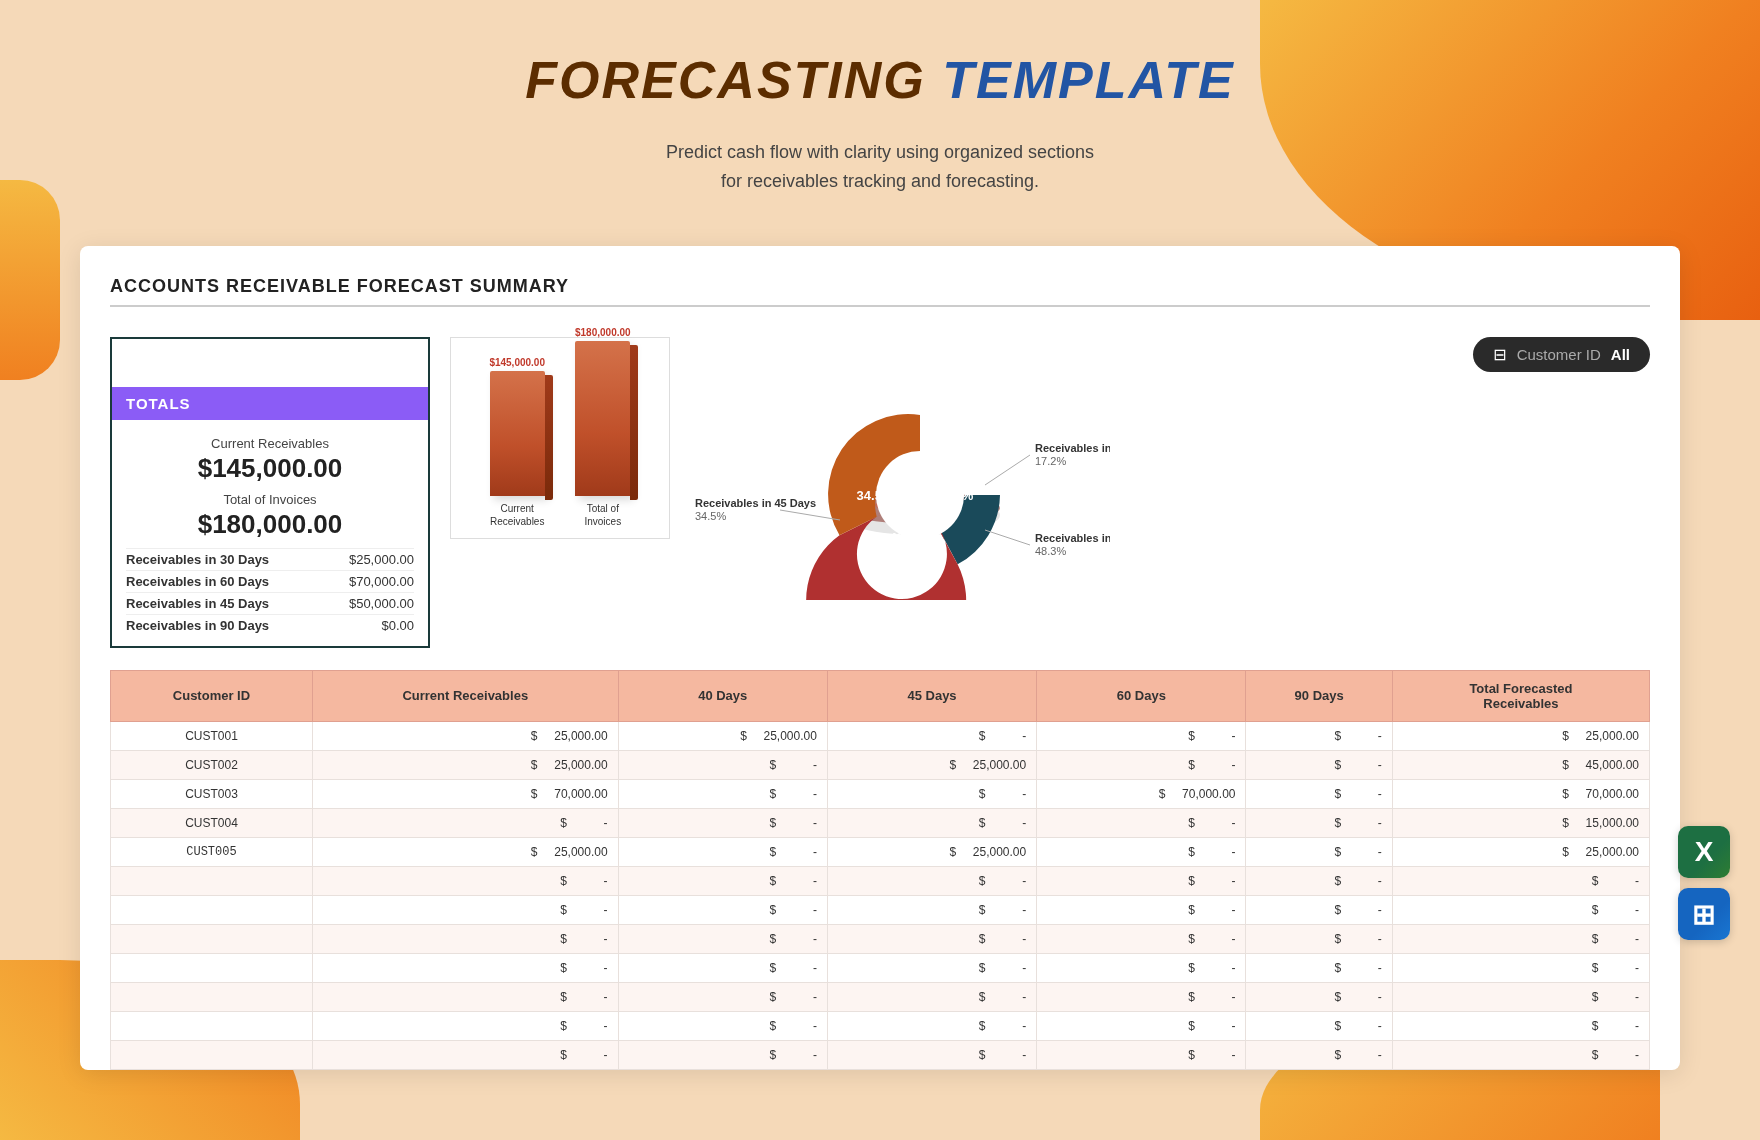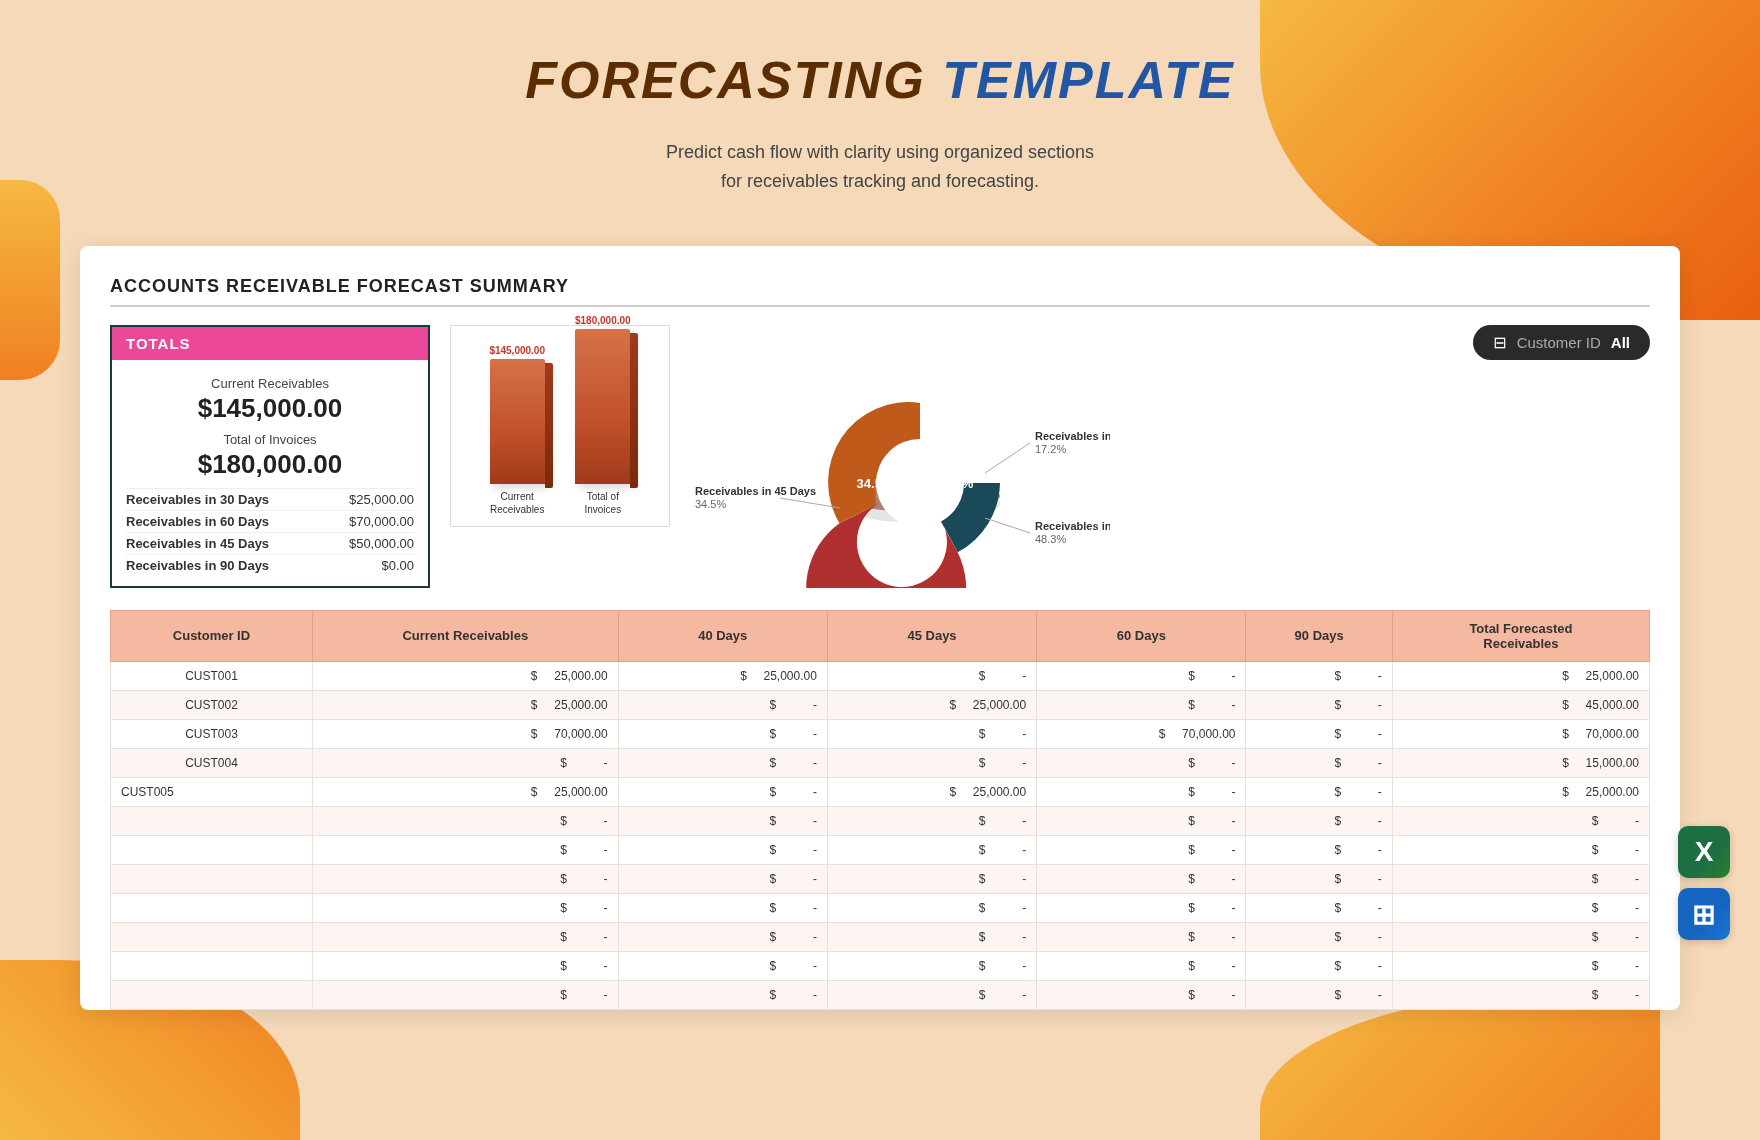--- a/index.html
+++ b/index.html
@@ -83,48 +83,49 @@
       padding: 30px 30px 0 30px;
       box-shadow: 0 4px 24px rgba(0,0,0,0.10);
     }
 
     .section-title {
       font-size: 18px;
       font-weight: 800;
       color: #222;
       letter-spacing: 1px;
       text-transform: uppercase;
-      margin-bottom: 18px;
+      margin-bottom: 30px;
       border-bottom: 2px solid #ccc;
       padding-bottom: 8px;
     }
 
     
     .summary-area {
       display: flex;
       gap: 20px;
       margin-bottom: 22px;
       align-items: flex-start;
     }
 
     
     .totals-box {
       background: #fff;
       border: 2px solid #1a3a3a;
       min-width: 320px;
       max-width: 340px;
     }
     .totals-header {
-      background: #ec4899;
+      background: #8b5cf6;
       color: #fff;
       font-weight: 700;
       font-size: 15px;
       padding: 8px 14px;
       letter-spacing: 1px;
       text-transform: uppercase;
+      margin-top: 48px;
     }
     .totals-body {
       padding: 10px 14px;
     }
     .totals-label {
       font-size: 13px;
       color: #444;
       text-align: center;
       margin-top: 6px;
     }
@@ -458,21 +459,21 @@
           <tr>
       <td style="text-align:center;">CUST004</td>
       <td>$&nbsp;&nbsp;&nbsp;&nbsp;&nbsp;&nbsp;&nbsp;&nbsp;&nbsp;&nbsp;&nbsp;-</td>
       <td>$&nbsp;&nbsp;&nbsp;&nbsp;&nbsp;&nbsp;&nbsp;&nbsp;&nbsp;&nbsp;&nbsp;-</td>
       <td>$&nbsp;&nbsp;&nbsp;&nbsp;&nbsp;&nbsp;&nbsp;&nbsp;&nbsp;&nbsp;&nbsp;-</td>
       <td>$&nbsp;&nbsp;&nbsp;&nbsp;&nbsp;&nbsp;&nbsp;&nbsp;&nbsp;&nbsp;&nbsp;-</td>
       <td>$&nbsp;&nbsp;&nbsp;&nbsp;&nbsp;&nbsp;&nbsp;&nbsp;&nbsp;&nbsp;&nbsp;-</td>
       <td>$&nbsp;&nbsp;&nbsp;&nbsp;&nbsp;15,000.00</td>
     </tr>
           <tr>
-      <td style="text-align:left;">CUST005</td>
+      <td style="text-align:center;font-family:Liberation Mono, monospace;">CUST005</td>
       <td>$&nbsp;&nbsp;&nbsp;&nbsp;&nbsp;25,000.00</td>
       <td>$&nbsp;&nbsp;&nbsp;&nbsp;&nbsp;&nbsp;&nbsp;&nbsp;&nbsp;&nbsp;&nbsp;-</td>
       <td>$&nbsp;&nbsp;&nbsp;&nbsp;&nbsp;25,000.00</td>
       <td>$&nbsp;&nbsp;&nbsp;&nbsp;&nbsp;&nbsp;&nbsp;&nbsp;&nbsp;&nbsp;&nbsp;-</td>
       <td>$&nbsp;&nbsp;&nbsp;&nbsp;&nbsp;&nbsp;&nbsp;&nbsp;&nbsp;&nbsp;&nbsp;-</td>
       <td>$&nbsp;&nbsp;&nbsp;&nbsp;&nbsp;25,000.00</td>
     </tr>
           <tr>
       <td style="text-align:center;"></td>
       <td>$&nbsp;&nbsp;&nbsp;&nbsp;&nbsp;&nbsp;&nbsp;&nbsp;&nbsp;&nbsp;&nbsp;-</td>

